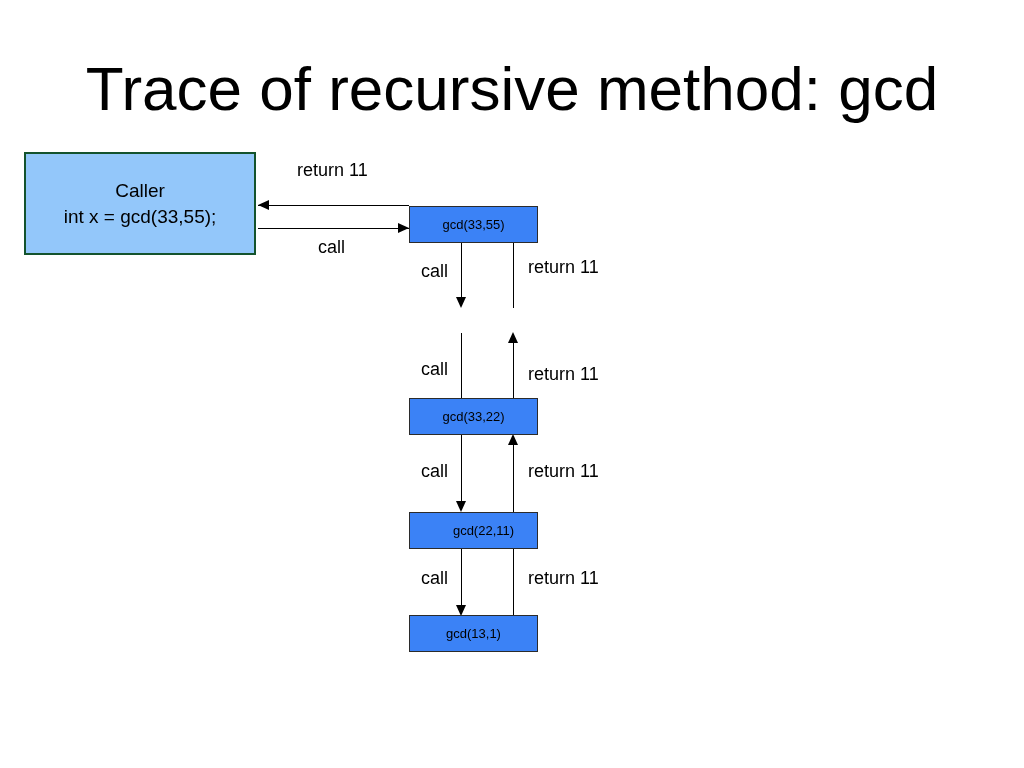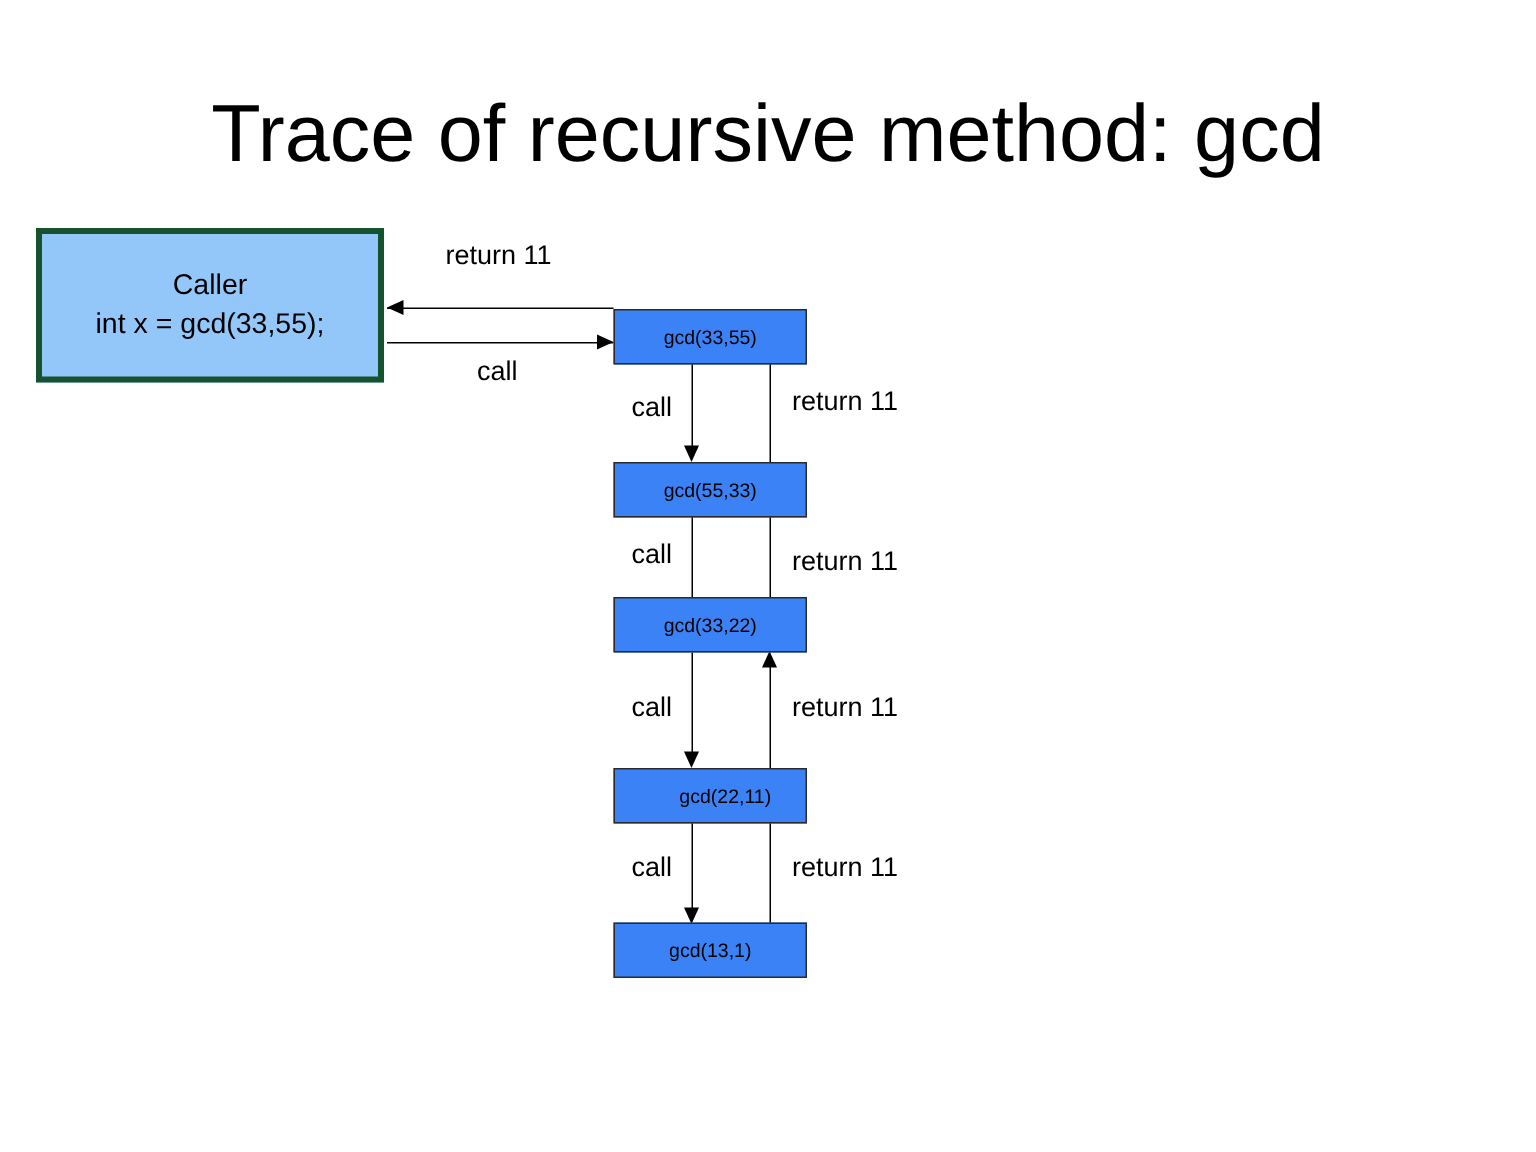--- a/index.html
+++ b/index.html
@@ -23,37 +23,37 @@
     height: 768px;
   }
 
   
   .slide-title {
     position: absolute;
     left: 0;
     top: 58px;
     width: 1024px;
     text-align: center;
-    font-size: 54px;
+    font-size: 62px;
     line-height: 62px;
     font-weight: normal;
     letter-spacing: 0px;
     color: #000000;
     white-space: nowrap;
   }
 
   
   .caller-box {
     position: absolute;
     left: 24px;
     top: 152px;
     width: 232px;
     height: 103px;
     background: #93C7FA;
-    border: 4px solid #14532d;
+    border: 2px solid #14532d;
     box-sizing: border-box;
     display: flex;
     flex-direction: column;
     align-items: center;
     justify-content: center;
   }
   .caller-line {
     font-size: 19px;
     line-height: 26px;
     text-align: center;
@@ -145,23 +145,20 @@
   <div class="h-line" style="left:258px; top:205px; width:151px;"></div>
   <div class="arrow-left" style="left:258px; top:200px;"></div>
 
   <div class="h-line" style="left:258px; top:228px; width:151px;"></div>
   <div class="arrow-right" style="left:398px; top:223px;"></div>
   <div class="label" style="left:318px; top:240px;">call</div>
 
   <div class="gcd-box" style="top:206px;">
     <span>gcd(33,55)</span>
   </div>
-  <div class="gcd-box" style="top:308px;">
-    <span>gcd(55,33)</span>
-  </div>
   <div class="gcd-box" style="top:398px;">
     <span>gcd(33,22)</span>
   </div>
   <div class="gcd-box" style="top:512px;padding-left:20px;">
     <span>gcd(22,11)</span>
   </div>
   <div class="gcd-box" style="top:615px;">
     <span>gcd(13,1)</span>
   </div>
 

